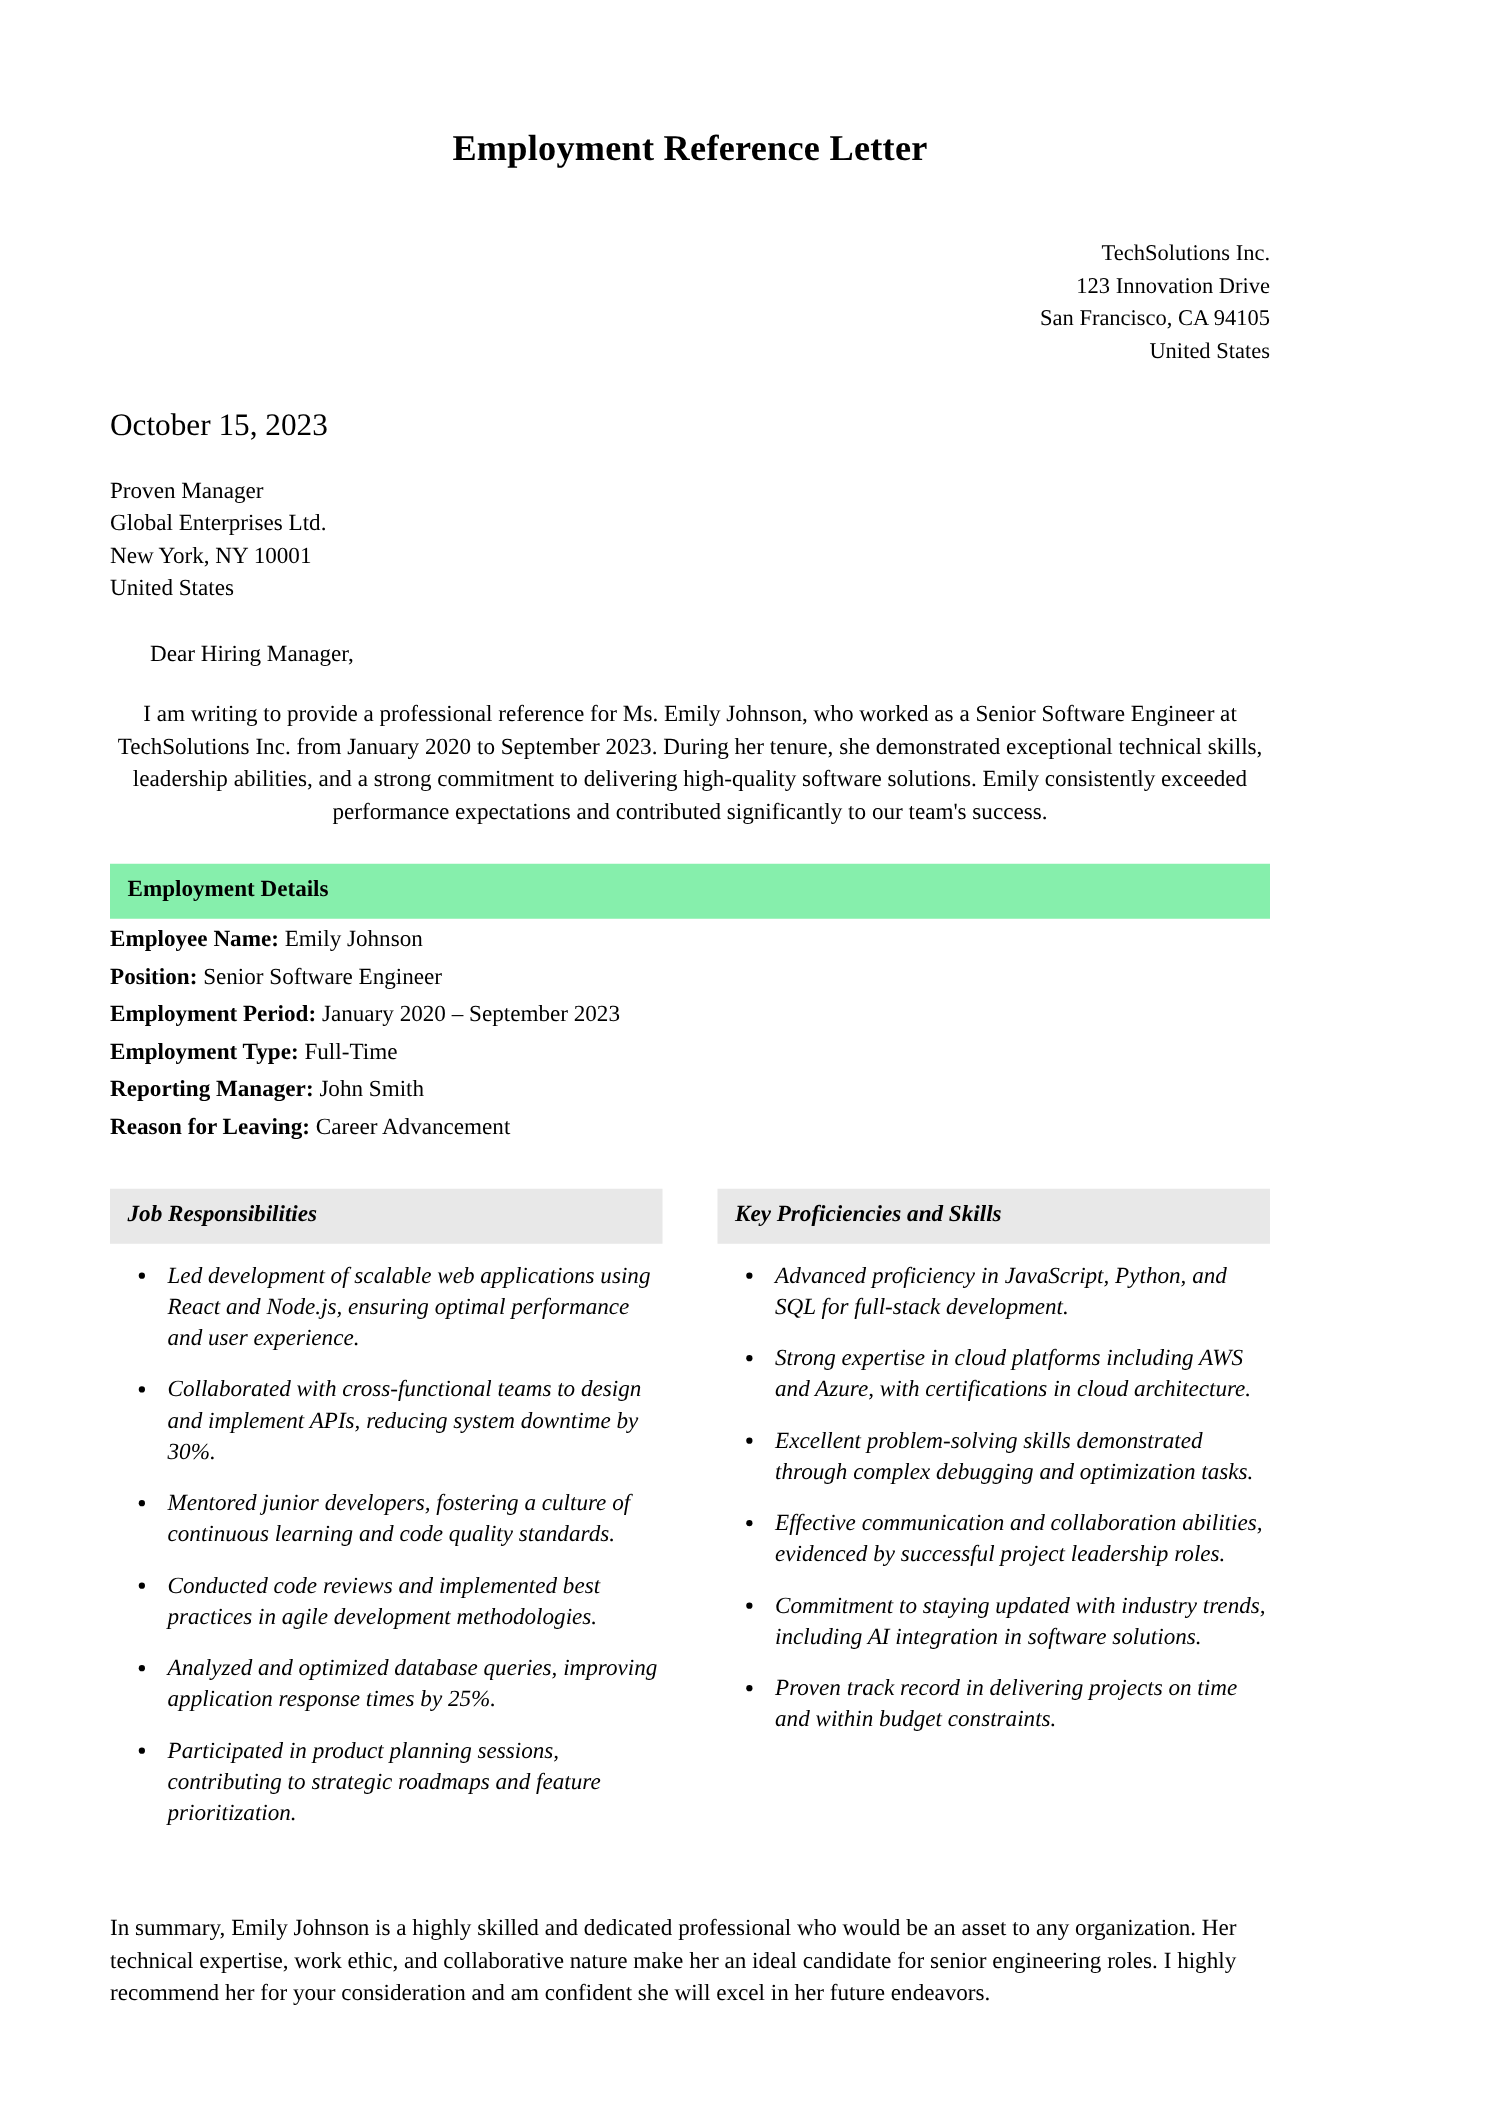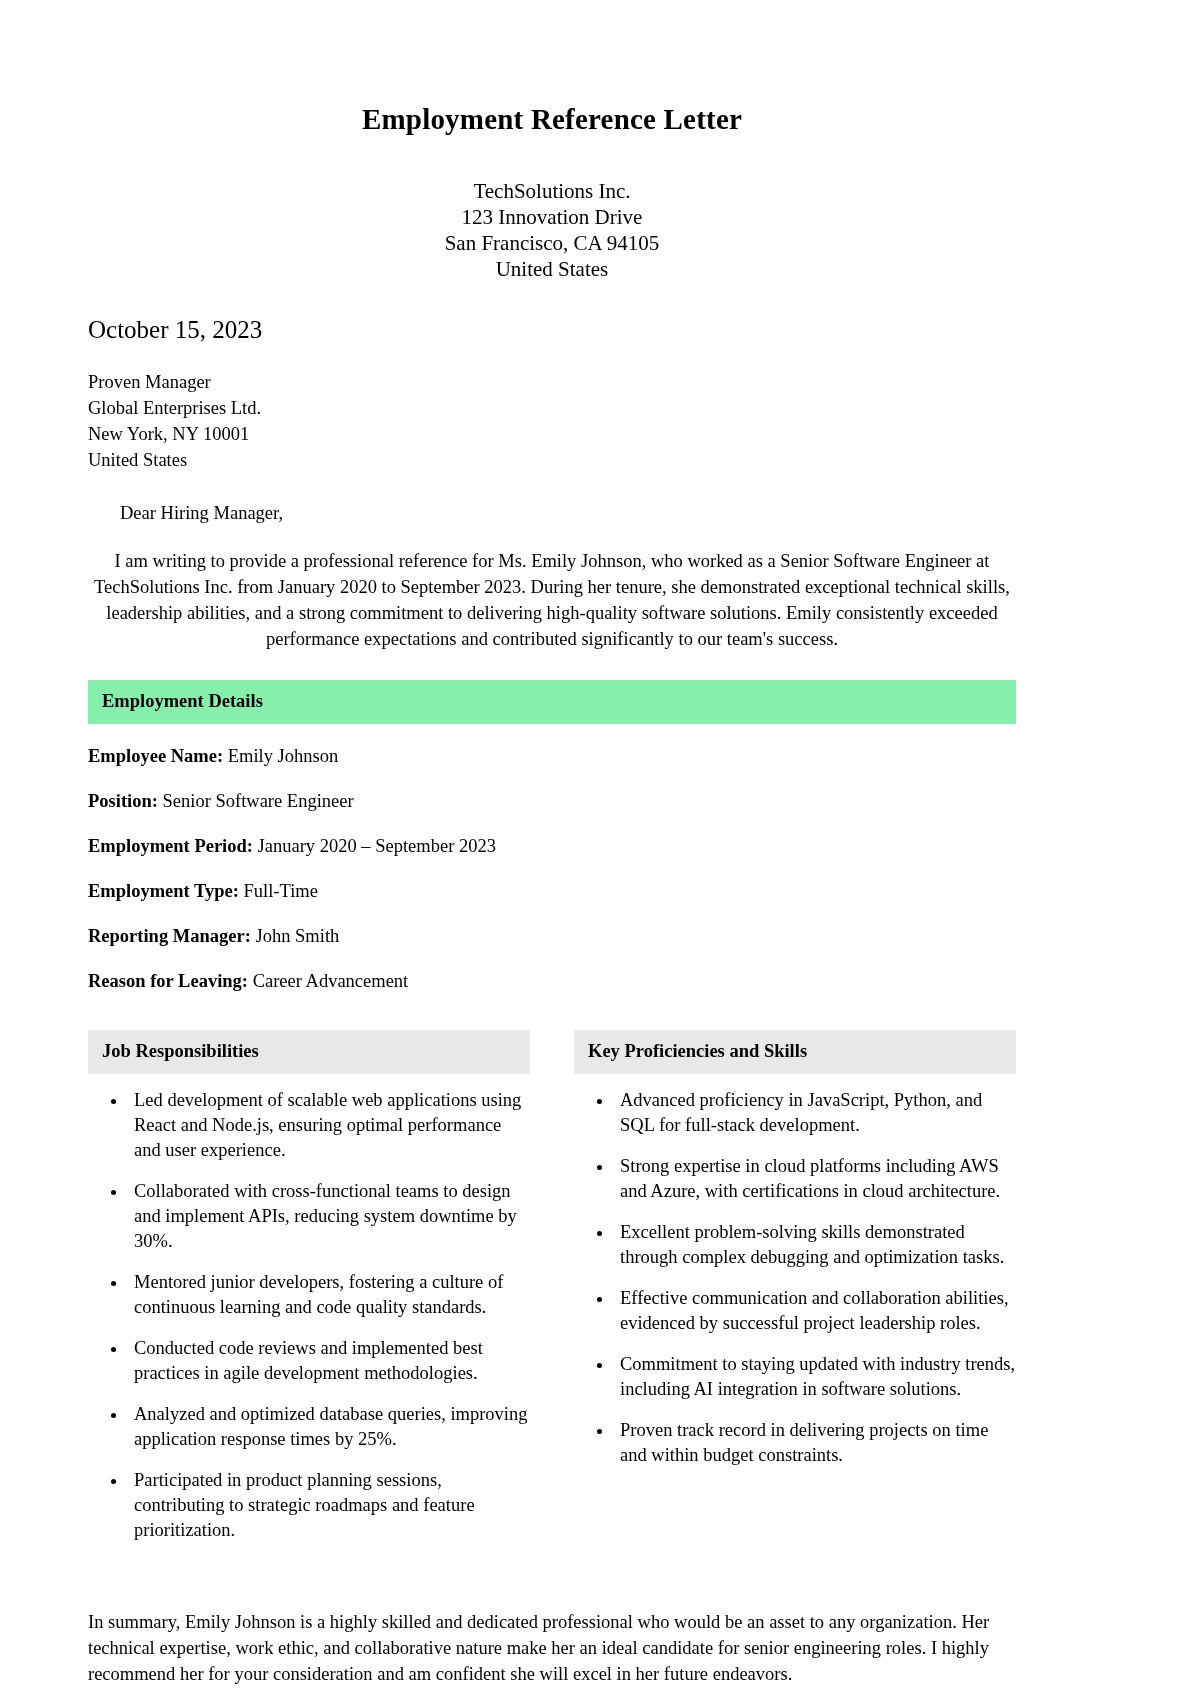--- a/index.html
+++ b/index.html
@@ -23,23 +23,23 @@
   }
   .doc-title {
     text-align: center;
     font-size: 29px;
     font-weight: bold;
     letter-spacing: 0.2px;
     margin: 14px 0 0 0;
     line-height: 1.2;
   }
   .sender-block {
-    text-align: center;
-    margin-top: 41px;
-    font-size: 21px;
+    text-align: right;
+    margin-top: 52px;
+    font-size: 18px;
     line-height: 26px;
   }
   .sender-block div { white-space: nowrap; }
 
   .date-line {
     margin-top: 35px;
     font-size: 25px;
     line-height: 26px;
   }
   .recipient-block {
@@ -67,28 +67,29 @@
     font-weight: bold;
     box-sizing: border-box;
   }
   .detail-list {
     margin: 0;
     padding: 0;
   }
   .detail-row {
     font-size: 18.5px;
     line-height: 26px;
-    margin-top: 19px;
+    margin-top: 4px;
   }
   .detail-row .lbl { font-weight: bold; }
 
   .two-col {
     display: flex;
     gap: 44px;
     margin-top: 36px;
+    font-style: italic;
   }
   .col { flex: 1 1 0; min-width: 0; }
   .col-bar {
     background: #e8e8e8;
     padding: 11px 14px 12px 14px;
     font-size: 18.5px;
     font-weight: bold;
     box-sizing: border-box;
   }
   ul.bullets {

